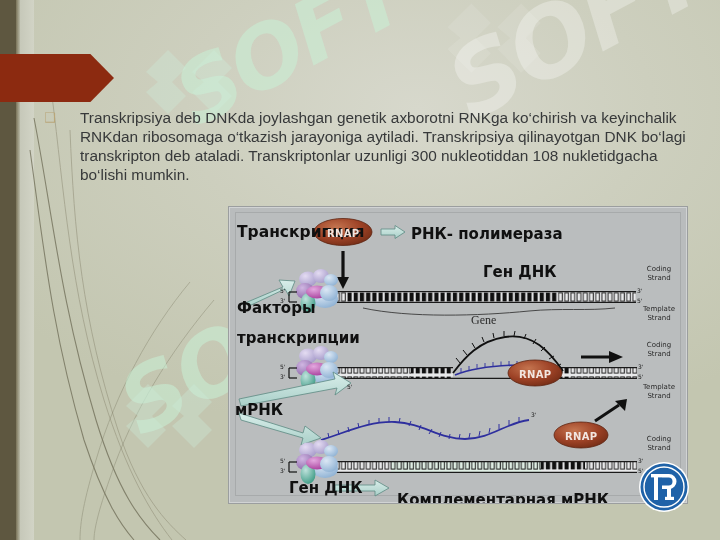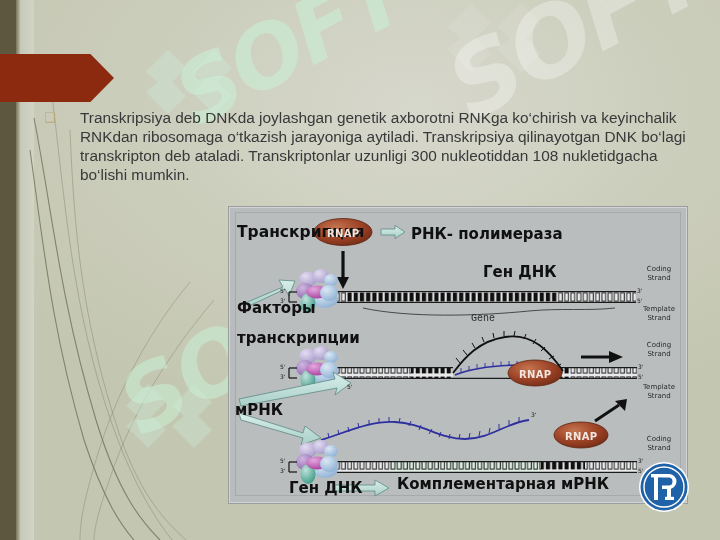--- a/index.html
+++ b/index.html
@@ -67,21 +67,21 @@
   .panel-inner{position:absolute;left:6px;top:5px;width:444px;height:282px;
     border:1px solid #a7aaab;background:#babdbe;}
   .dg{position:absolute;left:0;top:0;width:458px;height:296px;}
 
   .lbl{position:absolute;font-family:"DejaVu Sans",sans-serif;font-weight:bold;color:#101010;}
   .lbl-title{font-size:15.5px;}
   .lbl-big{font-size:15px;}
   .lbl-sm{position:absolute;font-family:"DejaVu Sans",sans-serif;font-size:7px;color:#2b2b2b;
     line-height:8.5px;text-align:center;}
   .lbl-xs{position:absolute;font-family:"DejaVu Sans",sans-serif;font-size:6px;color:#1a1a1a;}
-  .lbl-gene{position:absolute;font-family:Liberation Mono, monospace;font-size:10px;color:#2b2b2b;}
+  .lbl-gene{position:absolute;font-family:Liberation Serif, serif;font-size:12px;color:#2b2b2b;}
   .rnap-txt{position:absolute;font-family:"DejaVu Sans",sans-serif;font-weight:bold;
     font-size:10px;color:#f2e6e0;letter-spacing:.3px;}
 
   
   .credit{
     position:absolute;left:386px;top:500px;width:300px;
     font-family:"DejaVu Sans",sans-serif;font-size:7.6px;font-weight:bold;
     color:#1d1d1d;line-height:9px;letter-spacing:.1px;
   }
   .credit .l2{color:#8d9188;}
@@ -356,21 +356,21 @@
     <div class="lbl lbl-title" style="left:8px;top:16px;">Транскрипция</div>
     <div class="rnap-txt" style="left:98px;top:21px;">RNAP</div>
     <div class="lbl lbl-big" style="left:182px;top:18px;">РНК- полимераза</div>
     <div class="lbl lbl-big" style="left:254px;top:56px;">Ген ДНК</div>
     <div class="lbl lbl-big" style="left:8px;top:92px;">Факторы</div>
     <div class="lbl lbl-big" style="left:8px;top:122px;">транскрипции</div>
     <div class="rnap-txt" style="left:290px;top:162px;">RNAP</div>
     <div class="rnap-txt" style="left:336px;top:224px;">RNAP</div>
     <div class="lbl lbl-big" style="left:6px;top:194px;">мРНК</div>
     <div class="lbl lbl-big" style="left:60px;top:272px;">Ген ДНК</div>
-    <div class="lbl lbl-big" style="left:168px;top:268px;">Комплементарная мРНК</div>
+    <div class="lbl lbl-big" style="left:168px;top:284px;">Комплементарная мРНК</div>
     <div class="lbl-gene" style="left:242px;top:106px;">Gene</div>
 
     <div class="lbl-sm" style="left:404px;top:58px;width:52px;white-space:pre-line;">Coding
 Strand</div>
     <div class="lbl-sm" style="left:404px;top:98px;width:52px;white-space:pre-line;">Template
 Strand</div>
     <div class="lbl-sm" style="left:404px;top:134px;width:52px;white-space:pre-line;">Coding
 Strand</div>
     <div class="lbl-sm" style="left:404px;top:176px;width:52px;white-space:pre-line;">Template
 Strand</div>

